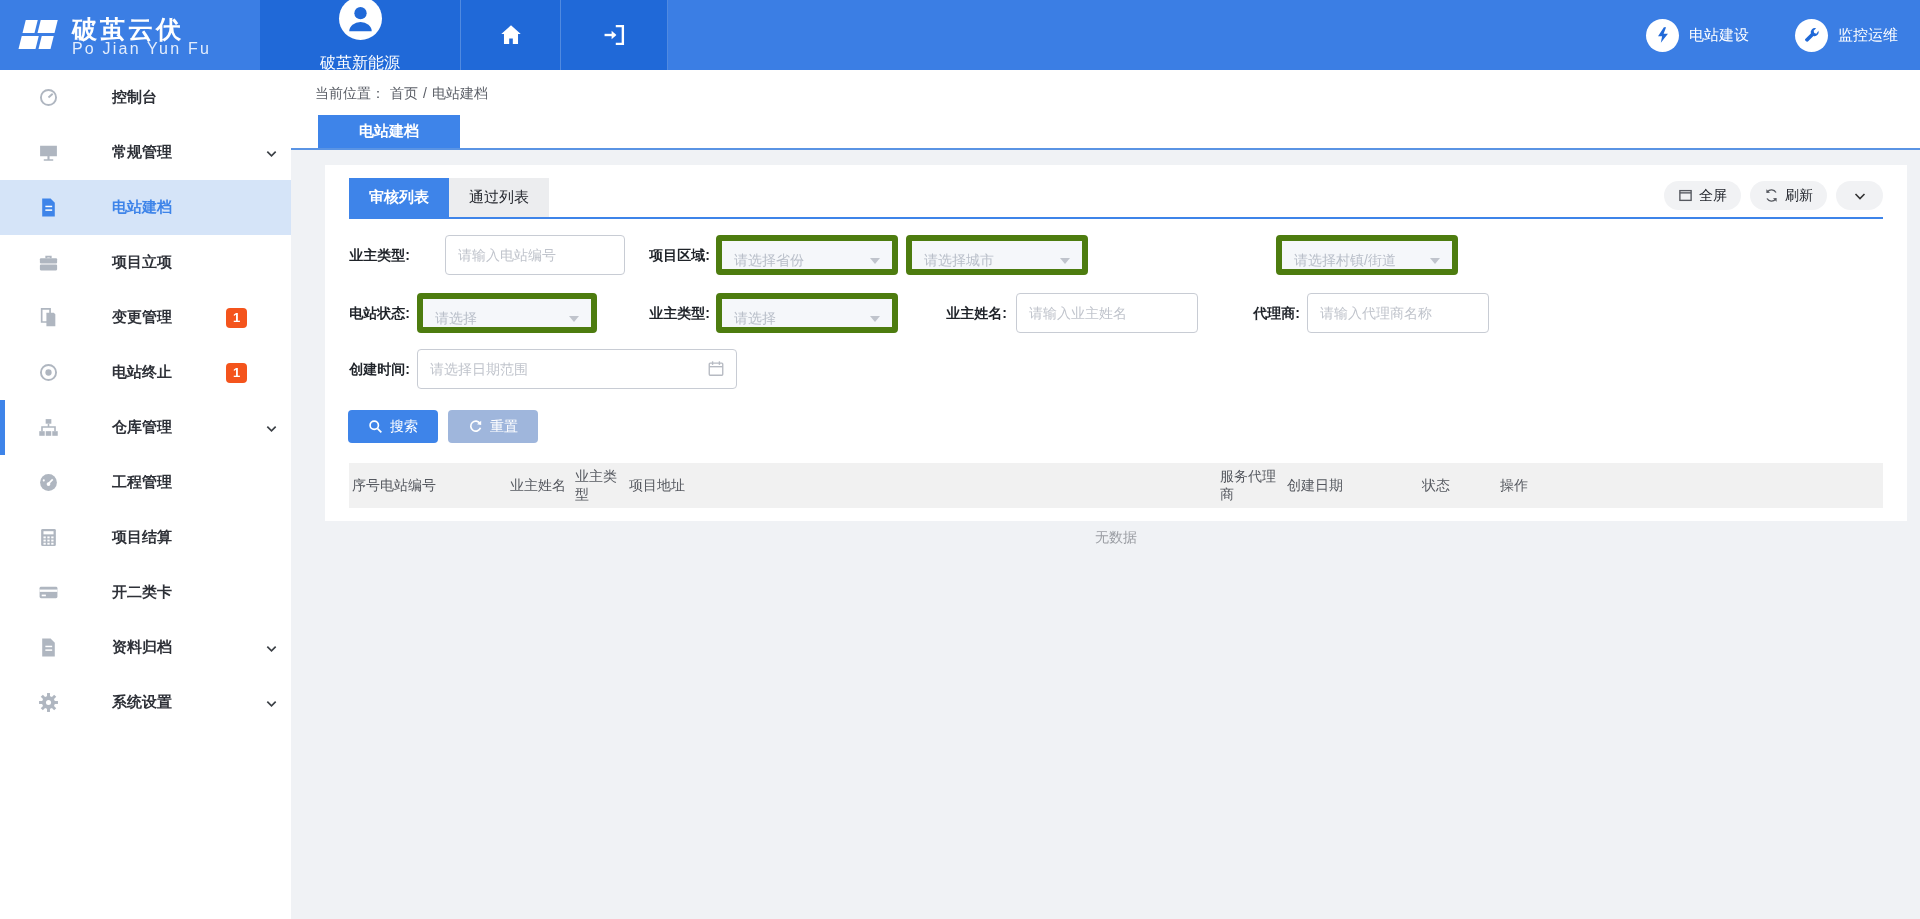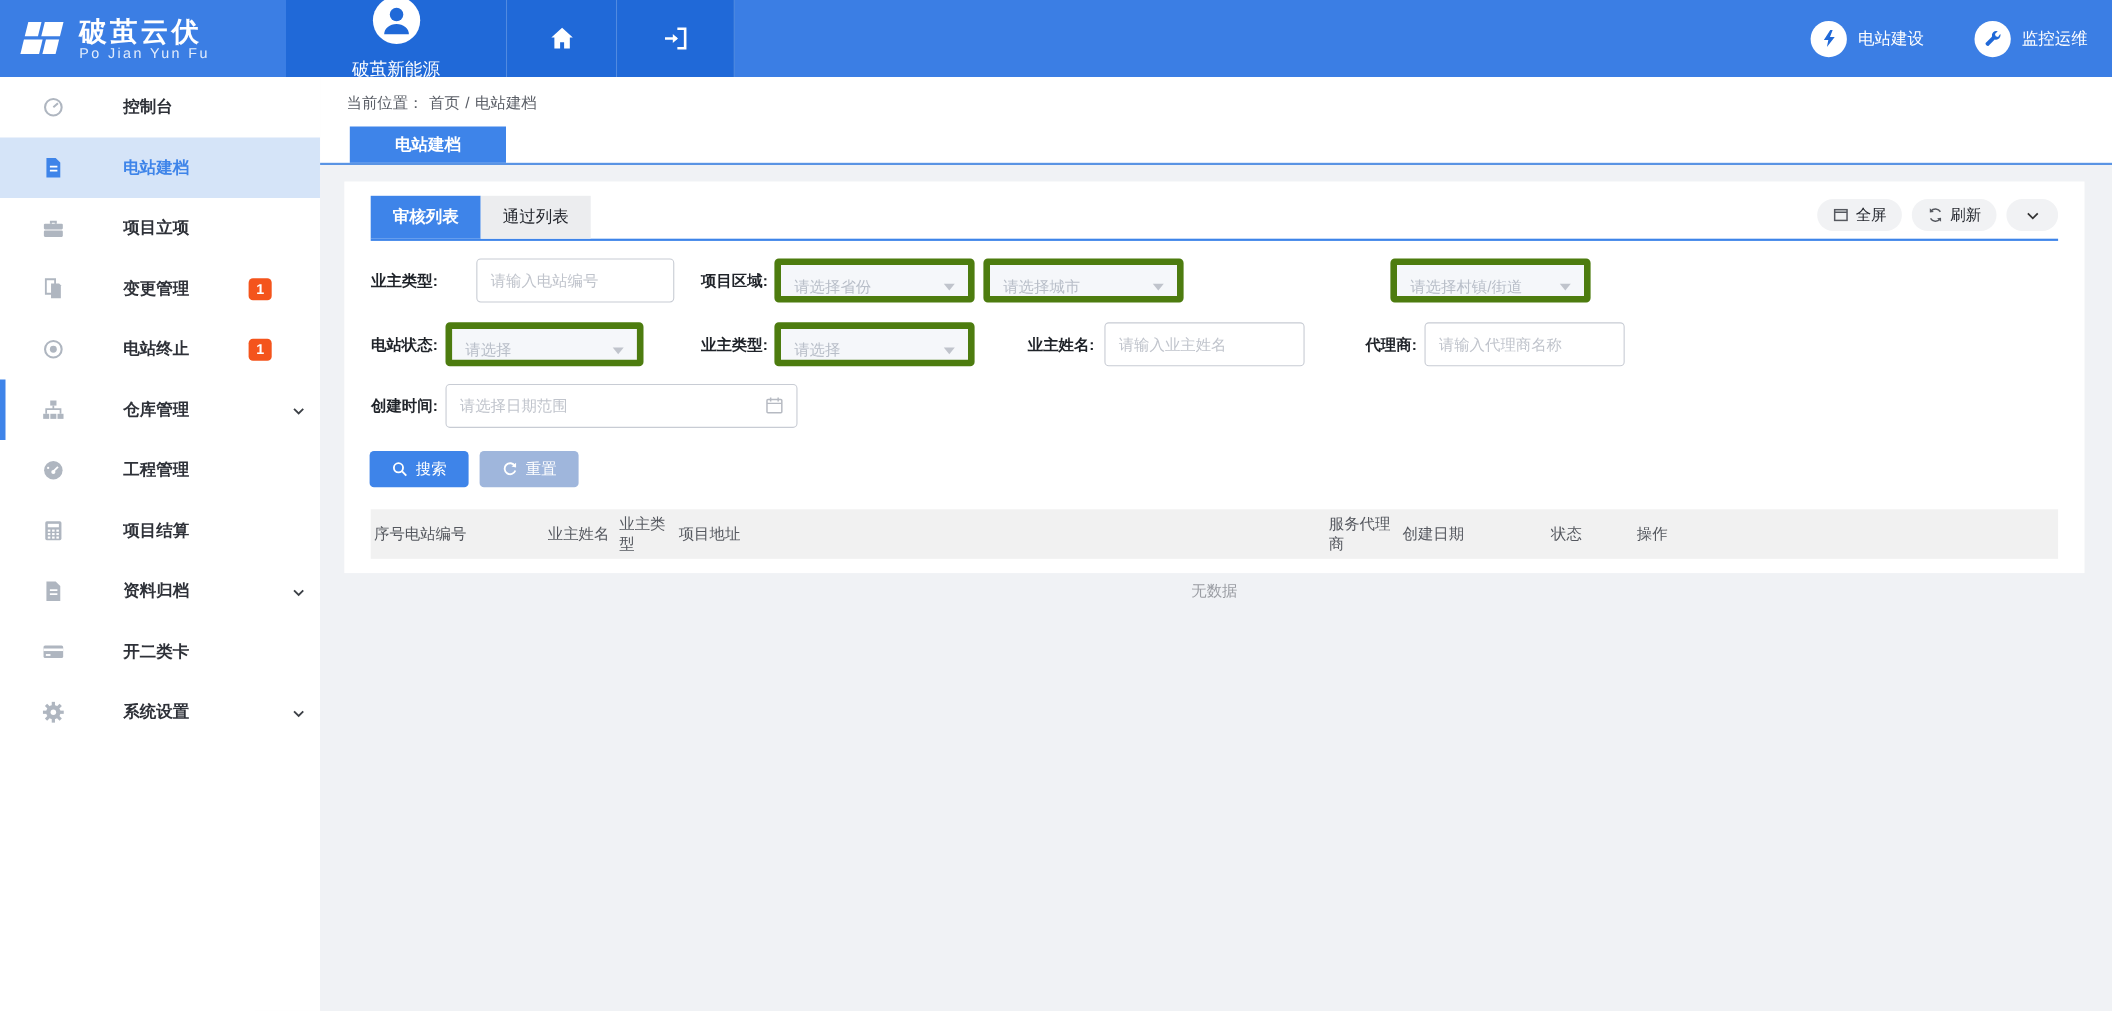--- a/index.html
+++ b/index.html
@@ -4,21 +4,21 @@
 <style>
   * { margin:0; padding:0; box-sizing:border-box; }
   html,body { width:1920px; height:919px; overflow:hidden; }
   body { font-family:"Liberation Sans","DejaVu Sans",sans-serif; background:#F0F2F5; position:relative; }
   .stage { position:absolute; inset:0; width:1920px; height:919px; }
 
   
   .hdr { position:absolute; left:0; top:0; width:1920px; height:70px; background:#3B7EE4; display:flex; align-items:stretch; }
   .logo { width:260px; display:flex; align-items:center; padding-left:14px; gap:10px; }
   .logo-txt .cn { color:#fff; font-size:25px; font-weight:700; letter-spacing:3px; line-height:26px; }
-  .logo-txt .en { color:#E3EDFC; font-size:13px; letter-spacing:2.2px; line-height:13px; }
+  .logo-txt .en { color:#E3EDFC; font-size:16px; letter-spacing:2.2px; line-height:13px; }
   .hsec { background:#2069D8; display:flex; align-items:center; justify-content:center; border-right:1px solid rgba(255,255,255,.22);flex-direction:column; }
   .hsec.user { width:201px; gap:13px; }
   .hsec.home { width:100px; }
   .hsec.exit { width:107px; }
   .avatar { width:43px; height:43px; border-radius:50%; background:#fff; display:flex; align-items:center; justify-content:center; }
   .uname { color:#fff; font-size:16px; }
   .hdr-right { margin-left:auto; display:flex; align-items:center; gap:46px; padding-right:22px; }
   .hnav { display:flex; align-items:center; gap:10px; cursor:pointer; }
   .hnav .circ { width:33px; height:33px; border-radius:50%; background:#fff; display:flex; align-items:center; justify-content:center; }
   .hnav .lbl { color:#fff; font-size:15px; }
@@ -35,21 +35,21 @@
   .sb-chev { position:absolute; right:13px; top:50%; margin-top:-6px; }
 
   
   .topbar { position:absolute; left:291px; top:70px; width:1629px; height:80px; background:#fff; border-bottom:2px solid #5A94E4; }
   .crumb { position:absolute; left:24px; top:15px; font-size:14px; color:#5A5E66; display:flex; gap:5px; }
   .crumb .home-link { color:#5A5E66; cursor:pointer; }
   .page-tab { position:absolute; left:27px; bottom:0; width:142px; height:33px; background:#3E84E9; color:#fff; font-size:15px; font-weight:700; display:flex; align-items:center; justify-content:center; cursor:pointer; }
 
   
   .content { position:absolute; left:291px; top:152px; width:1629px; height:767px; background:#F0F2F5; }
-  .panel { position:absolute; left:22px; top:13px; width:1582px; height:356px; background:#fff;padding-left:43px; }
+  .panel { position:absolute; left:34px; top:13px; width:1582px; height:356px; background:#fff;padding-left:43px; }
 
   .ptabs { position:absolute; left:24px; right:24px; top:13px; height:41px; border-bottom:2px solid #3E84E9; display:flex; }
   .ptab { height:39px; padding:0 20px; min-width:96px; display:flex; align-items:center; justify-content:center; font-size:15px; cursor:pointer; background:#ECEDEF; color:#24272E; }
   .ptab.active { background:#3E84E9; color:#fff; font-weight:700; }
   .ptoolbar { position:absolute; right:24px; top:16px; display:flex; gap:9px; }
   .tbtn { height:29px; padding:0 14px; border:none; border-radius:15px; background:#F1F2F4; color:#24272E; font-size:14px; display:flex; align-items:center; gap:6px; cursor:pointer; font-family:inherit; }
   .tbtn.round { width:47px; padding:0; justify-content:center; }
 
   .f-label { position:absolute; height:40px; line-height:40px; width:85px; text-align:right; font-size:14px; font-weight:700; color:#1F2329; }
   .f-input { position:absolute; height:40px; border:1px solid #C8CCD4; border-radius:4px; background:#fff; padding:0 12px; font-size:14px; color:#333; font-family:inherit; outline:none; }
@@ -145,20 +145,33 @@
     <div class="sb-item">
       <span class="sb-ico">
         <svg width="21" height="21" viewBox="0 0 20 20" fill="none" stroke="#AFB6C0" stroke-width="1.8">
           <circle cx="10" cy="10" r="7.2"></circle>
           <line x1="10" y1="10" x2="14" y2="6.5"></line>
         </svg>
       </span>
       <span class="sb-lbl">控制台</span>
     </div>
 
+    <div class="sb-item">
+      <span class="sb-ico">
+        <svg width="21" height="21" viewBox="0 0 20 20" fill="#AFB6C0">
+          <path d="M2 3.5 h16 v10 h-16 z M9 13.5 h2 v3 h-2 z M5.5 16.5 h9 v1.4 h-9 z"></path>
+        </svg>
+      </span>
+      <span class="sb-lbl">常规管理</span>
+      <span class="sb-chev">
+        <svg width="13" height="13" viewBox="0 0 14 14" fill="none" stroke="#3c4046" stroke-width="1.8">
+            <path d="M2.5 5 L7 9.5 L11.5 5"></path>
+          </svg>
+      </span>
+    </div>
 
     <div class="sb-item active">
       <span class="sb-ico">
         <svg width="21" height="21" viewBox="0 0 20 20">
           <path d="M4 1.5 h8 l4 4 V18.5 H4 z" fill="#3E84E9"></path>
           <line x1="7" y1="9" x2="13.5" y2="9" stroke="#fff" stroke-width="1.4"></line>
           <line x1="7" y1="12.5" x2="13.5" y2="12.5" stroke="#fff" stroke-width="1.4"></line>
         </svg>
       </span>
       <span class="sb-lbl">电站建档</span>
@@ -244,42 +257,42 @@
               <rect x="12.6" y="15" width="2.2" height="1.8"></rect>
           </g>
         </svg>
       </span>
       <span class="sb-lbl">项目结算</span>
     </div>
 
     <div class="sb-item">
       <span class="sb-ico">
         <svg width="21" height="21" viewBox="0 0 20 20">
+          <rect x="1.5" y="4.5" width="17" height="11" rx="1.4" fill="#AFB6C0"></rect>
+          <rect x="1.5" y="7.2" width="17" height="2.2" fill="#fff"></rect>
+          <rect x="3.5" y="12" width="4" height="1.6" fill="#fff"></rect>
+        </svg>
+      </span>
+      <span class="sb-lbl">开二类卡</span>
+    </div>
+
+    <div class="sb-item">
+      <span class="sb-ico">
+        <svg width="21" height="21" viewBox="0 0 20 20">
           <path d="M4 1.5 h8 l4 4 V18.5 H4 z" fill="#AFB6C0"></path>
           <line x1="7" y1="9" x2="13.5" y2="9" stroke="#fff" stroke-width="1.4"></line>
           <line x1="7" y1="12.5" x2="13.5" y2="12.5" stroke="#fff" stroke-width="1.4"></line>
         </svg>
       </span>
       <span class="sb-lbl">资料归档</span>
       <span class="sb-chev">
         <svg width="13" height="13" viewBox="0 0 14 14" fill="none" stroke="#3c4046" stroke-width="1.8">
             <path d="M2.5 5 L7 9.5 L11.5 5"></path>
           </svg>
       </span>
-    </div>
-
-    <div class="sb-item">
-      <span class="sb-ico">
-        <svg width="21" height="21" viewBox="0 0 20 20">
-          <rect x="1.5" y="4.5" width="17" height="11" rx="1.4" fill="#AFB6C0"></rect>
-          <rect x="1.5" y="7.2" width="17" height="2.2" fill="#fff"></rect>
-          <rect x="3.5" y="12" width="4" height="1.6" fill="#fff"></rect>
-        </svg>
-      </span>
-      <span class="sb-lbl">开二类卡</span>
     </div>
 
     <div class="sb-item">
       <span class="sb-ico">
         <svg width="21" height="21" viewBox="0 0 20 20">
           <g fill="#AFB6C0">
             <rect x="8.6" y="1" width="2.8" height="18"></rect>
             <rect x="8.6" y="1" width="2.8" height="18" transform="rotate(45 10 10)"></rect>
             <rect x="8.6" y="1" width="2.8" height="18" transform="rotate(90 10 10)"></rect>
             <rect x="8.6" y="1" width="2.8" height="18" transform="rotate(135 10 10)"></rect>

